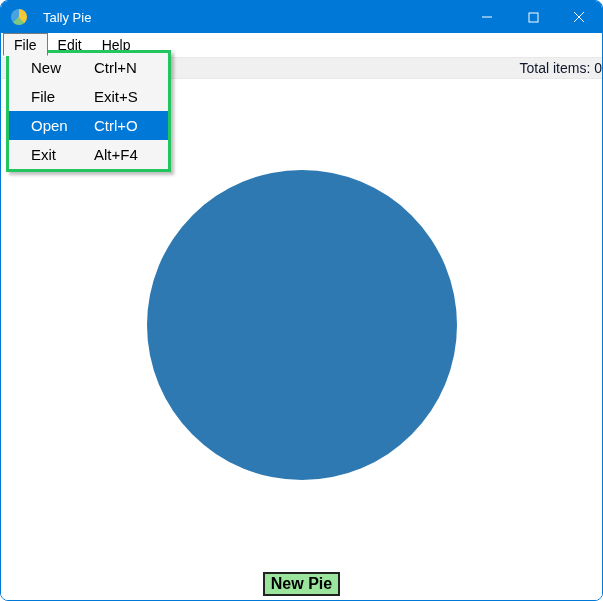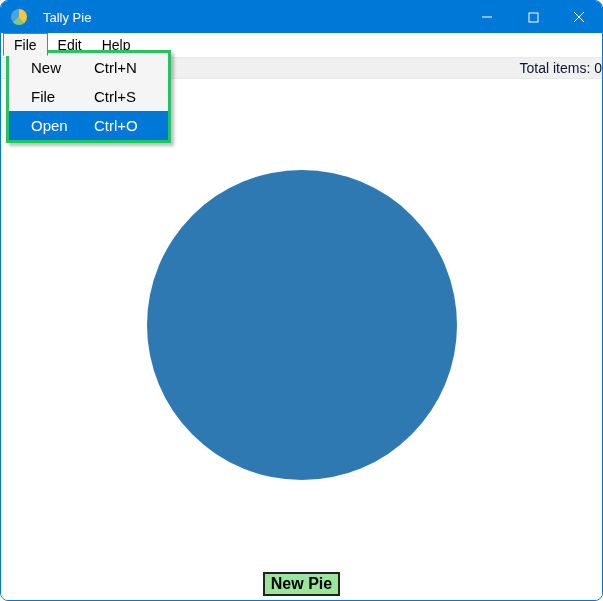--- a/index.html
+++ b/index.html
@@ -185,21 +185,25 @@
     <button class="new-pie-btn">New Pie</button>
   </div>
 
   <div class="dropdown">
     <div class="dropdown-row">
       <span class="label">New</span>
       <span class="shortcut">Ctrl+N</span>
     </div>
     <div class="dropdown-row">
       <span class="label">File</span>
-      <span class="shortcut">Ctrl+S</span>
+      <span class="shortcut">Exit+S</span>
     </div>
     <div class="dropdown-row selected">
       <span class="label">Open</span>
       <span class="shortcut">Ctrl+O</span>
     </div>
+    <div class="dropdown-row">
+      <span class="label">Exit</span>
+      <span class="shortcut">Alt+F4</span>
+    </div>
   </div>
 
 </div>
 
 </body></html>

